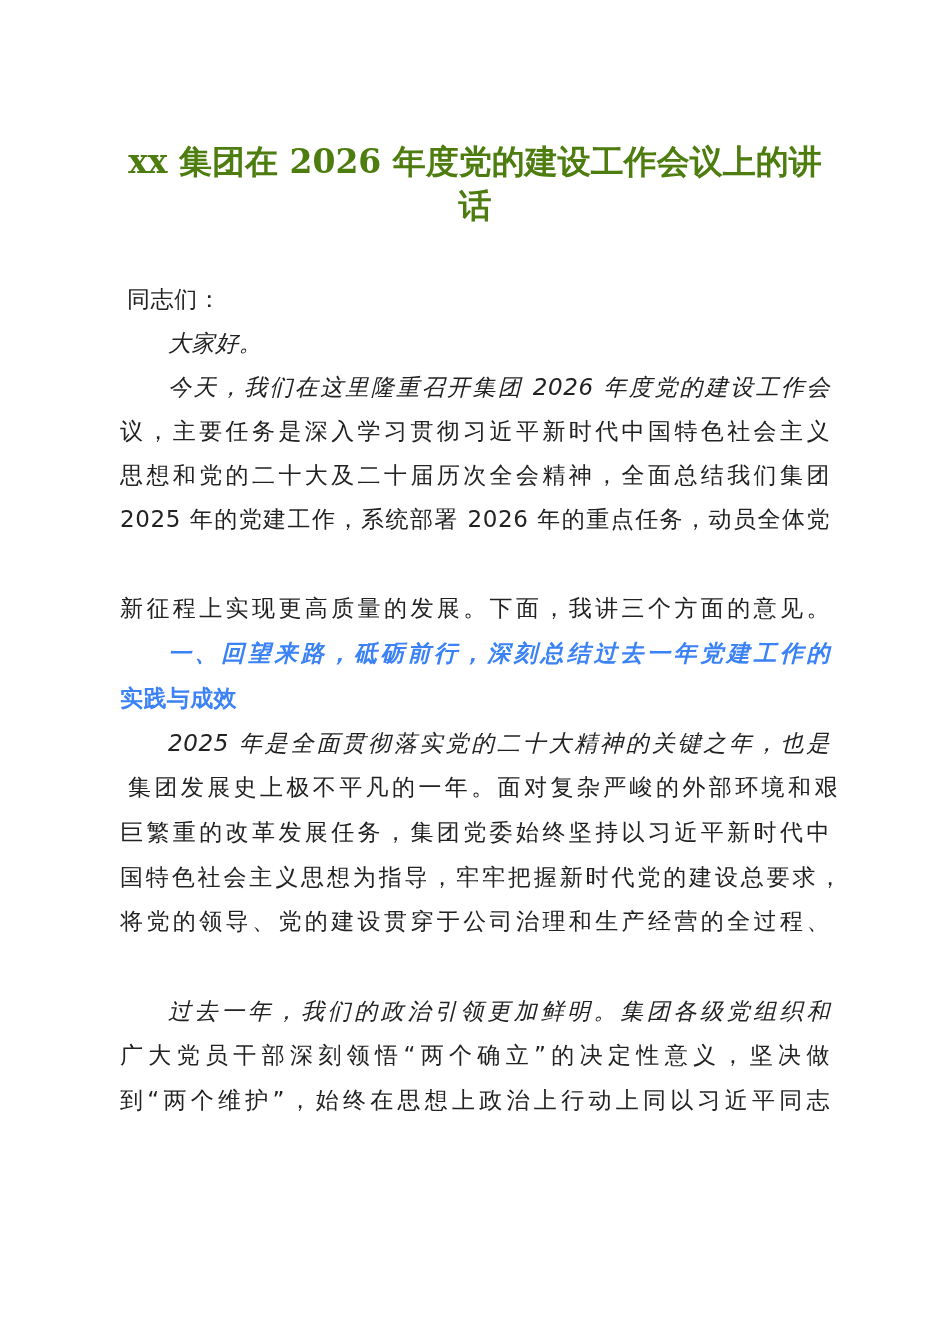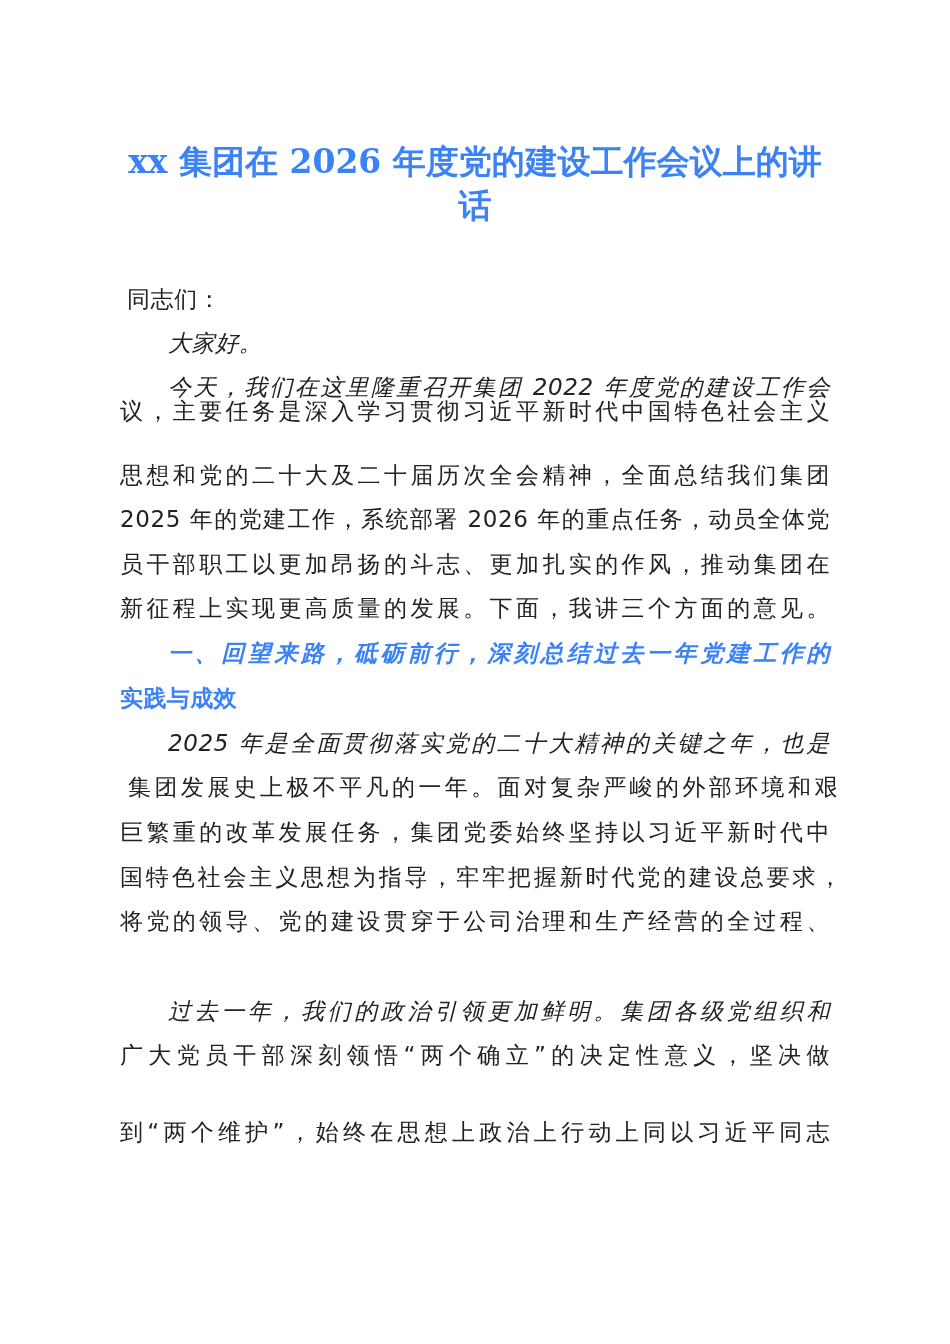--- a/index.html
+++ b/index.html
@@ -1,21 +1,21 @@
 <!DOCTYPE html>
 <html><head>
 <meta charset="utf-8">
 <style>
   html, body { margin: 0; padding: 0; background: #ffffff; }
   body { width: 950px; height: 1344px; position: relative; overflow: hidden; }
   .page { position: absolute; left: 0; top: 0; width: 950px; height: 1344px; background: #fff; }
   .title {
     position: absolute; left: 0; width: 950px; text-align: center;
     font-family: "DejaVu Serif", "Liberation Serif", serif; font-weight: bold;
-    font-size: 33px; color: #3b82f6; line-height: 48px; margin: 0;
+    font-size: 33px; color: #4d7c0f; line-height: 48px; margin: 0;
   }
   .line {
     position: absolute; left: 120px; width: 715px; white-space: nowrap;
     font-family: "DejaVu Sans", "Liberation Sans", sans-serif;
     font-size: 23px; color: #222; line-height: 30px; letter-spacing: 0.6px;
   }
   .line.indent { left: 168px; font-style: italic; }
   .line.heading { font-weight: bold; color: #3b82f6; letter-spacing: 0.4px; }
   .line.justify { text-align: justify; text-align-last: justify; width: 710px; }
 </style>
@@ -23,33 +23,32 @@
 <body>
 
 <div class="page">
 
   <h1 class="title" style="top:138px;">xx 集团在 2026 年度党的建设工作会议上的讲</h1>
   <h1 class="title" style="top:182px;">话</h1>
 
   <div class="line" style="top:284px;margin-left:7px;">同志们：</div>
   <div class="line indent" style="top:328px;">大家好。</div>
 
-  <div class="line indent justify" style="top:372px; width:662px;">今天，我们在这里隆重召开集团 2022 年度党的建设工作会</div>
-  <div class="line justify" style="top:396px;">议，主要任务是深入学习贯彻习近平新时代中国特色社会主义</div>
+  <div class="line indent justify" style="top:372px; width:662px;">今天，我们在这里隆重召开集团 2026 年度党的建设工作会</div>
+  <div class="line justify" style="top:416px;">议，主要任务是深入学习贯彻习近平新时代中国特色社会主义</div>
   <div class="line justify" style="top:460px;">思想和党的二十大及二十届历次全会精神，全面总结我们集团</div>
   <div class="line justify" style="top:504px;">2025 年的党建工作，系统部署 2026 年的重点任务，动员全体党</div>
-  <div class="line justify" style="top:549px;">员干部职工以更加昂扬的斗志、更加扎实的作风，推动集团在</div>
   <div class="line justify" style="top:593px;">新征程上实现更高质量的发展。下面，我讲三个方面的意见。</div>
 
   <div class="line indent heading justify" style="top:638px; width:662px;">一、回望来路，砥砺前行，深刻总结过去一年党建工作的</div>
   <div class="line heading" style="top:683px;">实践与成效</div>
 
   <div class="line indent justify" style="top:728px; width:662px;">2025 年是全面贯彻落实党的二十大精神的关键之年，也是</div>
   <div class="line justify" style="top:772px;margin-left:8px;">集团发展史上极不平凡的一年。面对复杂严峻的外部环境和艰</div>
   <div class="line justify" style="top:817px;">巨繁重的改革发展任务，集团党委始终坚持以习近平新时代中</div>
   <div class="line justify" style="top:862px; width:722px;">国特色社会主义思想为指导，牢牢把握新时代党的建设总要求，</div>
   <div class="line justify" style="top:906px;">将党的领导、党的建设贯穿于公司治理和生产经营的全过程、</div>
 
   <div class="line indent justify" style="top:996px; width:662px;">过去一年，我们的政治引领更加鲜明。集团各级党组织和</div>
   <div class="line justify" style="top:1040px;">广大党员干部深刻领悟“两个确立”的决定性意义，坚决做</div>
-  <div class="line justify" style="top:1085px;margin-top:32px;">到“两个维护”，始终在思想上政治上行动上同以习近平同志</div>
+  <div class="line justify" style="top:1085px;">到“两个维护”，始终在思想上政治上行动上同以习近平同志</div>
 
 </div>
 
 </body></html>

